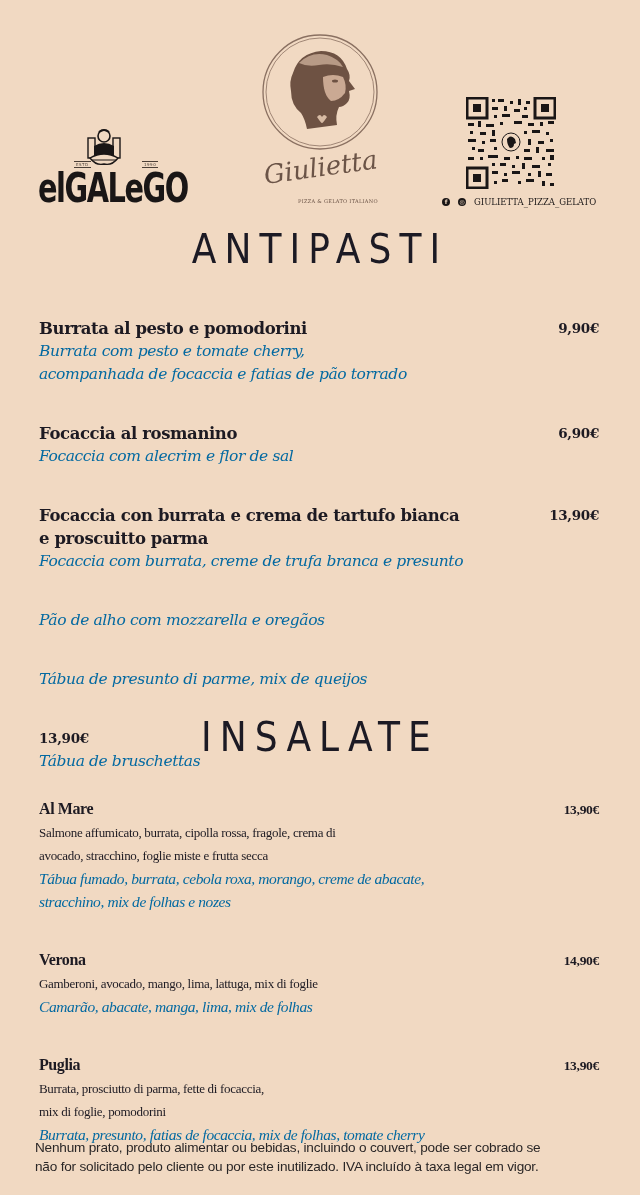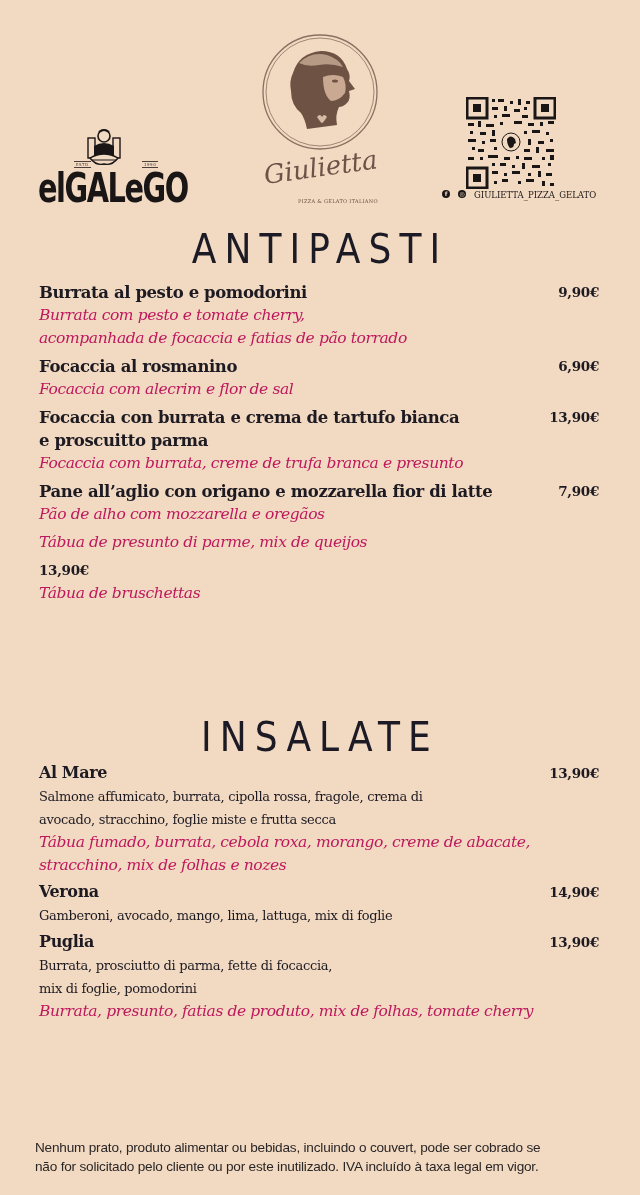--- a/index.html
+++ b/index.html
@@ -21,44 +21,44 @@
   .elgalego .word { position: absolute; left: 0; top: 42px; font-family: "DejaVu Sans", sans-serif; font-weight: bold; font-size: 40px; line-height: 40px; letter-spacing: -2px; transform: scaleX(0.72); transform-origin: left top; color: #1a1616; }
 
   
   .medallion { position: absolute; left: 261px; top: 33px; width: 118px; height: 118px; }
   .script { position: absolute; left: 262px; top: 160px; width: 120px; height: 50px; }
   .script .name { position: absolute; left: 4px; top: 0; font-family: "DejaVu Serif", serif; font-style: italic; font-size: 26px; color: #6b5447; transform: rotate(-8deg); transform-origin: left bottom; }
   .script .tag { position: absolute; left: 36px; top: 38px; font-family: "DejaVu Serif", serif; font-size: 5px; letter-spacing: 0.3px; color: #6b5447; }
 
   
   .qr { position: absolute; left: 466px; top: 97px; width: 90px; height: 92px; }
-  .social { position: absolute; left: 442px; top: 190px; display: flex; align-items: flex-start; gap: 8px; font-family: "DejaVu Serif", serif; font-size: 8.5px; color: #1a1616; }
+  .social { position: absolute; left: 442px; top: 197px; display: flex; align-items: center; gap: 8px; font-family: "DejaVu Serif", serif; font-size: 8.5px; color: #1a1616; }
   .social .ico { width: 8px; height: 8px; border-radius: 50%; background: #1a1616; color: #f1d9c2; font-size: 6px; line-height: 8px; text-align: center; font-family: "DejaVu Sans", sans-serif; font-weight: bold; }
 
   
   .section-title {
     position: absolute; left: 0; width: 640px; text-align: center;
     font-family: "DejaVu Sans", sans-serif; font-weight: normal;
     font-size: 40px; letter-spacing: 9px; color: #1c1a24;
     transform: scaleX(0.9);
   }
   .antipasti-title { top: 226px; }
   .insalate-title { top: 714px; }
 
   
   .items { position: absolute; left: 39px; width: 560px; }
   .antipasti { top: 281px; }
   .insalate { top: 762px; }
-  .item { position: relative; margin-bottom: 5px; }
+  .item { position: relative; margin-bottom: 5px; margin-top: 36px; }
   .item .row { display: flex; justify-content: space-between; align-items: flex-start; }
   .item .name { font-weight: bold; font-size: 16.5px; line-height: 23px; letter-spacing: -0.4px; max-width: 470px; }
   .item .price { font-weight: bold; font-size: 13.5px; line-height: 23px; letter-spacing: -0.3px; white-space: nowrap; }
   .item .it { font-size: 13px; line-height: 23px; letter-spacing: -0.3px; }
-  .item .pt { font-style: italic; font-size: 15.5px; line-height: 23px; color: #be185d; letter-spacing: -0.4px; }
-  .insalate .item { margin-bottom: 4px; }
+  .item .pt { font-style: italic; font-size: 15.5px; line-height: 23px; color: #0369a1; letter-spacing: -0.4px; }
+  .insalate .item { margin-bottom: 4px; font-family: Liberation Serif, serif; }
   .insalate .item .name { font-size: 16px; line-height: 22px; }
   .insalate .item .it, .insalate .item .pt { line-height: 23px; }
 
   .footer {
     position: absolute; left: 35px; top: 1126px; width: 580px;
     font-family: "Liberation Sans", sans-serif; font-size: 13.6px; line-height: 19px;
     color: #2a2626; letter-spacing: -0.2px; margin-top: 12px;
   }
 </style>
 </head>
@@ -200,24 +200,20 @@
   </div>
   <div class="item">
     <div class="row">
       <span class="name" style="white-space:pre-line">Focaccia con burrata e crema de tartufo bianca
 e proscuitto parma</span>
       <span class="price">13,90€</span>
     </div>
     <div class="pt">Focaccia com burrata, creme de trufa branca e presunto</div>
   </div>
   <div class="item">
-    <div class="row">
-      <span class="name" style="max-width:500px">Pane all’aglio con origano e mozzarella fior di latte</span>
-      <span class="price">7,90€</span>
-    </div>
     <div class="pt">Pão de alho com mozzarella e oregãos</div>
   </div>
   <div class="item">
     <div class="pt">Tábua de presunto di parme, mix de queijos</div>
   </div>
   <div class="item">
     <div class="row">
       <span class="price">13,90€</span>
     </div>
     <div class="pt">Tábua de bruschettas</div>
@@ -236,26 +232,27 @@
 avocado, stracchino, foglie miste e frutta secca</div>
     <div class="pt" style="white-space:pre-line">Tábua fumado, burrata, cebola roxa, morango, creme de abacate,
 stracchino, mix de folhas e nozes</div>
   </div>
   <div class="item">
     <div class="row">
       <span class="name">Verona</span>
       <span class="price">14,90€</span>
     </div>
     <div class="it">Gamberoni, avocado, mango, lima, lattuga, mix di foglie</div>
+    <div class="pt">Camarão, abacate, manga, lima, mix de folhas</div>
   </div>
   <div class="item">
     <div class="row">
       <span class="name">Puglia</span>
       <span class="price">13,90€</span>
     </div>
     <div class="it" style="white-space:pre-line">Burrata, prosciutto di parma, fette di focaccia,
 mix di foglie, pomodorini</div>
-    <div class="pt">Burrata, presunto, fatias de produto, mix de folhas, tomate cherry</div>
+    <div class="pt">Burrata, presunto, fatias de focaccia, mix de folhas, tomate cherry</div>
   </div>
 </div>
 
 <div class="footer" style="white-space:pre-line">Nenhum prato, produto alimentar ou bebidas, incluindo o couvert, pode ser cobrado se
 não for solicitado pelo cliente ou por este inutilizado. IVA incluído à taxa legal em vigor.</div>
 
 </body></html>

